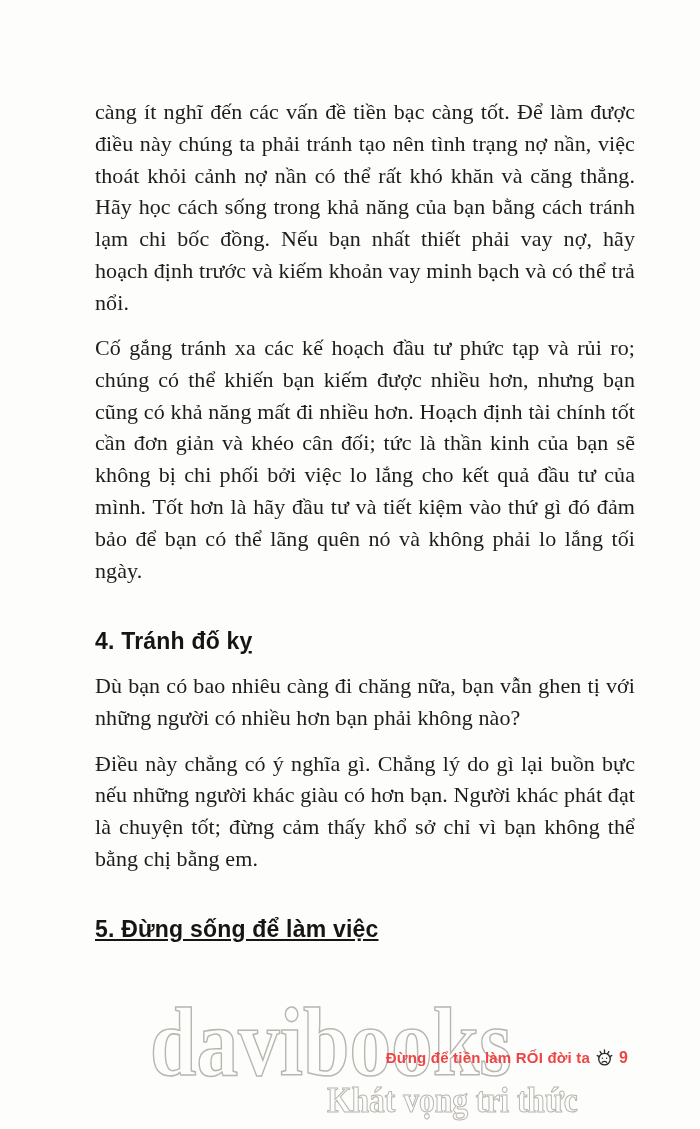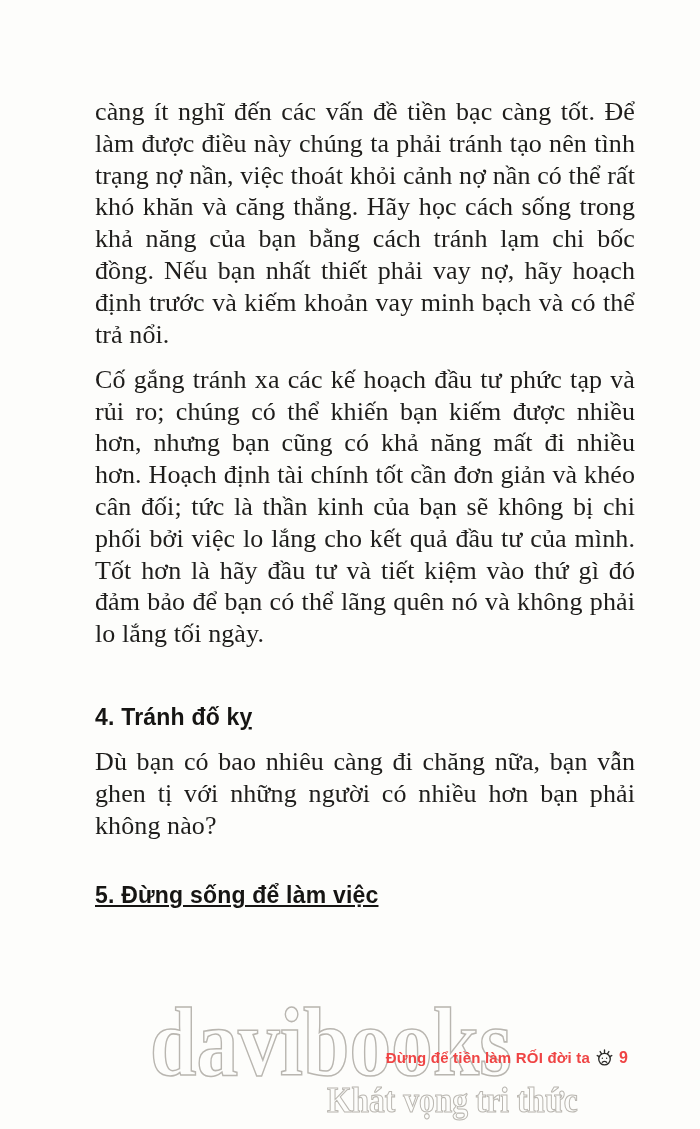--- a/index.html
+++ b/index.html
@@ -20,33 +20,33 @@
     inset: 0;
   }
   
   .body-text {
     position: absolute;
     left: 95px;
     top: 96px;
     width: 540px;
   }
   .body-text p {
-    font-size: 26px;
+    font-size: 22px;
     line-height: 31.8px;
     margin: 0 0 13.5px 0;
     text-align: justify;
     text-justify: inter-word;
     letter-spacing: 0.1px;
   }
   .heading {
     font-family: "Liberation Sans", sans-serif;
     font-weight: 700;
     font-size: 23px;
     line-height: 27px;
-    margin: 54px 0 15px 0;
+    margin: 42px 0 15px 0;
     color: #161513;
     letter-spacing: 0.2px;
   }
   .heading--later {
     margin-top: 41px;
     text-decoration: underline;
   }
   
   .wm-brand {
     position: absolute;
@@ -115,20 +115,21 @@
 
   <main class="body-text">
     <p>càng ít nghĩ đến các vấn đề tiền bạc càng tốt. Để làm được điều này chúng ta phải tránh tạo nên tình trạng nợ nần, việc thoát khỏi cảnh nợ nần có thể rất khó khăn và căng thẳng. Hãy học cách sống trong khả năng của bạn bằng cách tránh lạm chi bốc đồng. Nếu bạn nhất thiết phải vay nợ, hãy hoạch định trước và kiếm khoản vay minh bạch và có thể trả nổi.</p>
 
     <p>Cố gắng tránh xa các kế hoạch đầu tư phức tạp và rủi ro; chúng có thể khiến bạn kiếm được nhiều hơn, nhưng bạn cũng có khả năng mất đi nhiều hơn. Hoạch định tài chính tốt cần đơn giản và khéo cân đối; tức là thần kinh của bạn sẽ không bị chi phối bởi việc lo lắng cho kết quả đầu tư của mình. Tốt hơn là hãy đầu tư và tiết kiệm vào thứ gì đó đảm bảo để bạn có thể lãng quên nó và không phải lo lắng tối ngày.</p>
 
     <h2 class="heading">4. Tránh đố kỵ</h2>
 
     <p>Dù bạn có bao nhiêu càng đi chăng nữa, bạn vẫn ghen tị với những người có nhiều hơn bạn phải không nào?</p>
 
+    <p>Điều này chẳng có ý nghĩa gì. Chẳng lý do gì lại buồn bực nếu những người khác giàu có hơn bạn. Người khác phát đạt là chuyện tốt; đừng cảm thấy khổ sở chỉ vì bạn không thể bằng chị bằng em.</p>
 
     <h2 class="heading heading--later">5. Đừng sống để làm việc</h2>
 
   </main>
 
   <div class="wm-brand">davibooks</div>
 
   <div class="footer-line">
     <span class="running-title">Đừng để tiền làm RỐI đời ta</span>
     <span class="face-icon">

